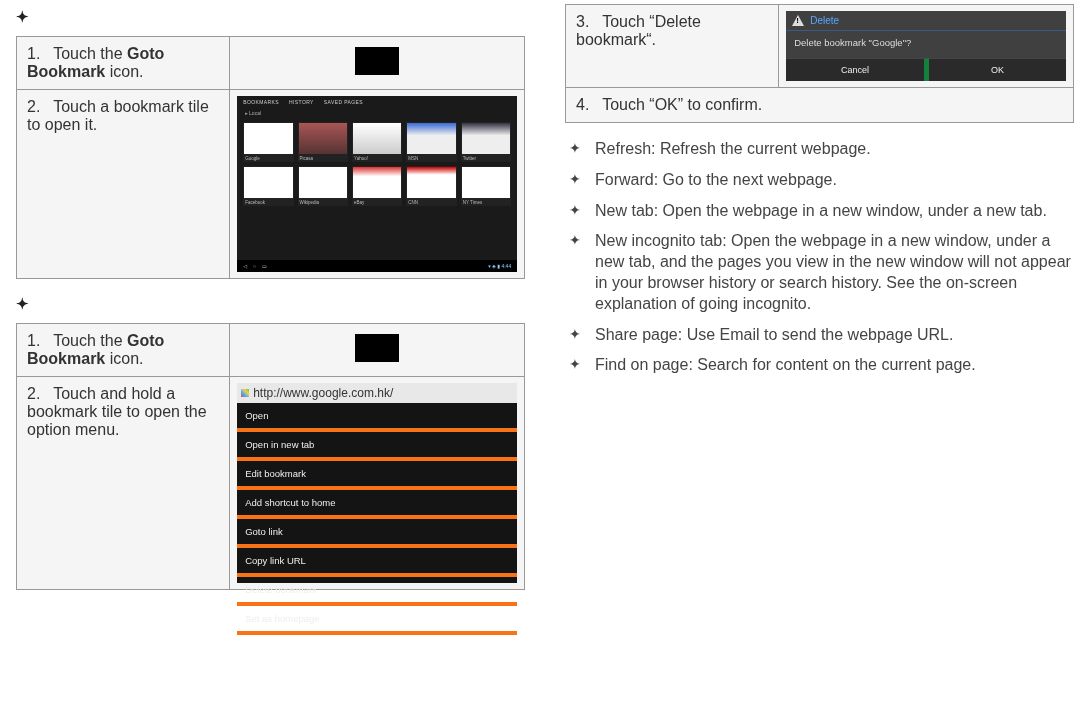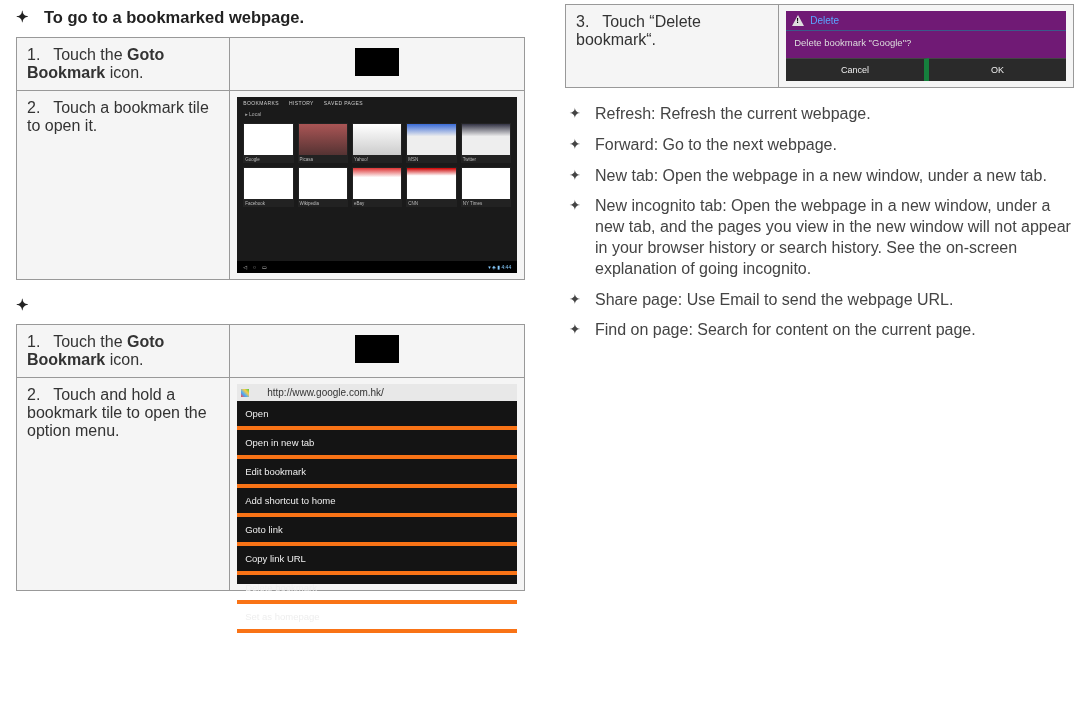--- a/index.html
+++ b/index.html
@@ -121,36 +121,36 @@
     background: #141414;
     margin: 0 auto;
     font-size: 9px;
     color:#eee;
     text-align:left;
   }
   .ctx-url {
     background:#e8e8e8;
     color:#333;
     padding: 3px 4px;
-    font-size: 10px;
+    font-size: 12px;
     display:flex;
     align-items:center;
-    gap:18px;
+    gap:4px;
   }
   .ctx-url .favicon { width:8px; height:8px; background: linear-gradient(45deg,#f44,#4af,#fc4,#4c4); }
   .ctx-item {
     padding: 7px 8px;
     border-bottom: 4px solid #f97316;
     font-size: 9.5px;
   }
 
   
   .del-shot {
     width: 280px;
-    background: #701a75;
+    background: #404040;
     font-size: 9px;
     text-align:left;
     margin: 0 auto;
   }
   .del-title {
     display:flex; align-items:center; gap:6px;
     padding: 4px 6px;
     color:#5aa6ff;
     border-bottom: 1px solid #3a5a8a;
     font-size: 10px;
@@ -224,21 +224,20 @@
 </style>
 </head>
 <body>
 
 <div class="page">
 
   <div class="col col-left">
 
     <div class="star-heading">
       <span class="star">✦</span>
-      <span>To go to a bookmarked webpage.</span>
     </div>
 
     <table class="steps">
       <tbody>
           <tr>
         <td class="textcell">
           <span class="num">1.</span>
           <span>Touch the </span><span class="bold">Goto Bookmark</span><span> icon.</span>
         </td>
         <td class="imgcell">
@@ -368,20 +367,26 @@
               <span>Delete</span>
             </div>
             <div class="del-msg">Delete bookmark "Google"?</div>
             <div class="del-btns">
               <div>Cancel</div>
               <div>OK</div>
             </div>
           </div>
         </td>
       </tr>
+      <tr>
+        <td class="fullrow" colspan="2">
+          <span class="num">4.</span>
+          <span>Touch “OK” to confirm.</span>
+        </td>
+      </tr>
     </tbody>
       </table>
 
 
 
     <ul class="starlist">
       <li>
           <span class="star">✦</span>
           <span class="txt">Refresh: Refresh the current webpage.</span>
         </li>

